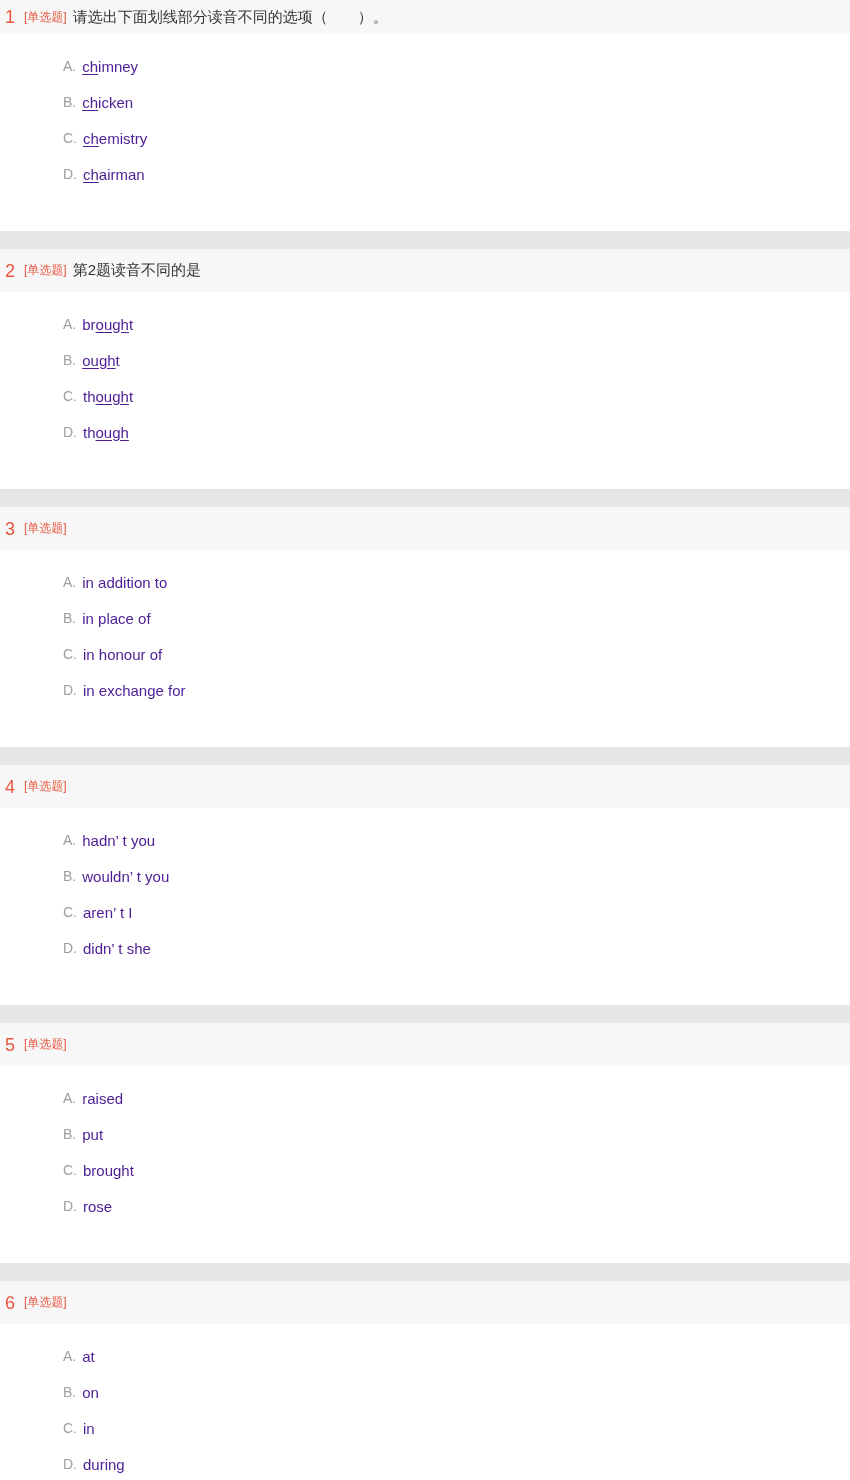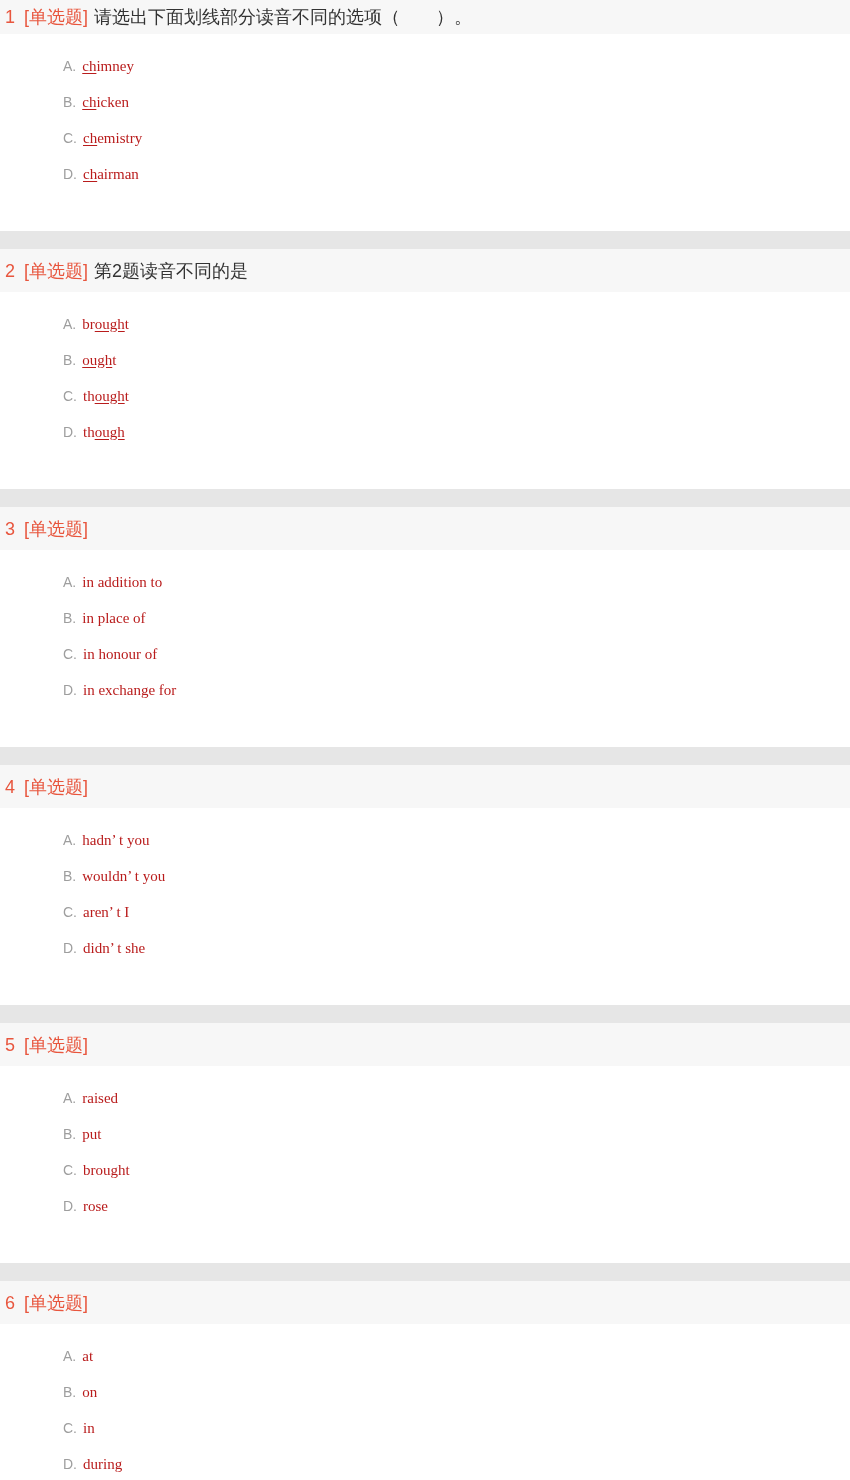--- a/index.html
+++ b/index.html
@@ -35,49 +35,48 @@
   }
   .qnum {
     color: #e8563e;
     font-size: 18px;
     line-height: 1;
     margin-right: 9px;
     flex: 0 0 auto;
   }
   .qtype {
     color: #e8563e;
-    font-size: 18px;
+    font-size: 12px;
     margin-right: 6px;
     flex: 0 0 auto;
   }
   .qtext {
     color: #333333;
-    font-size: 18px;
+    font-size: 15px;
     white-space: nowrap;
     overflow: hidden;
   }
   .qbody {
     padding: 14px 20px 39px 63px;
     background: #ffffff;
   }
   .opt {
     height: 36px;
     display: flex;
     align-items: center;
     cursor: pointer;
   }
   .letter {
     color: #9e9e9e;
     font-size: 14px;
     margin-right: 6px;
   }
   .otext {
-    color: #b91c1c;
+    color: #4c1d95;
     font-size: 15px;
-    font-family: Liberation Serif, serif;
   }
   .otext u {
     text-decoration: underline;
     text-underline-offset: 2px;
   }
 </style>
 </head>
 <body>
 
 <div class="page">

